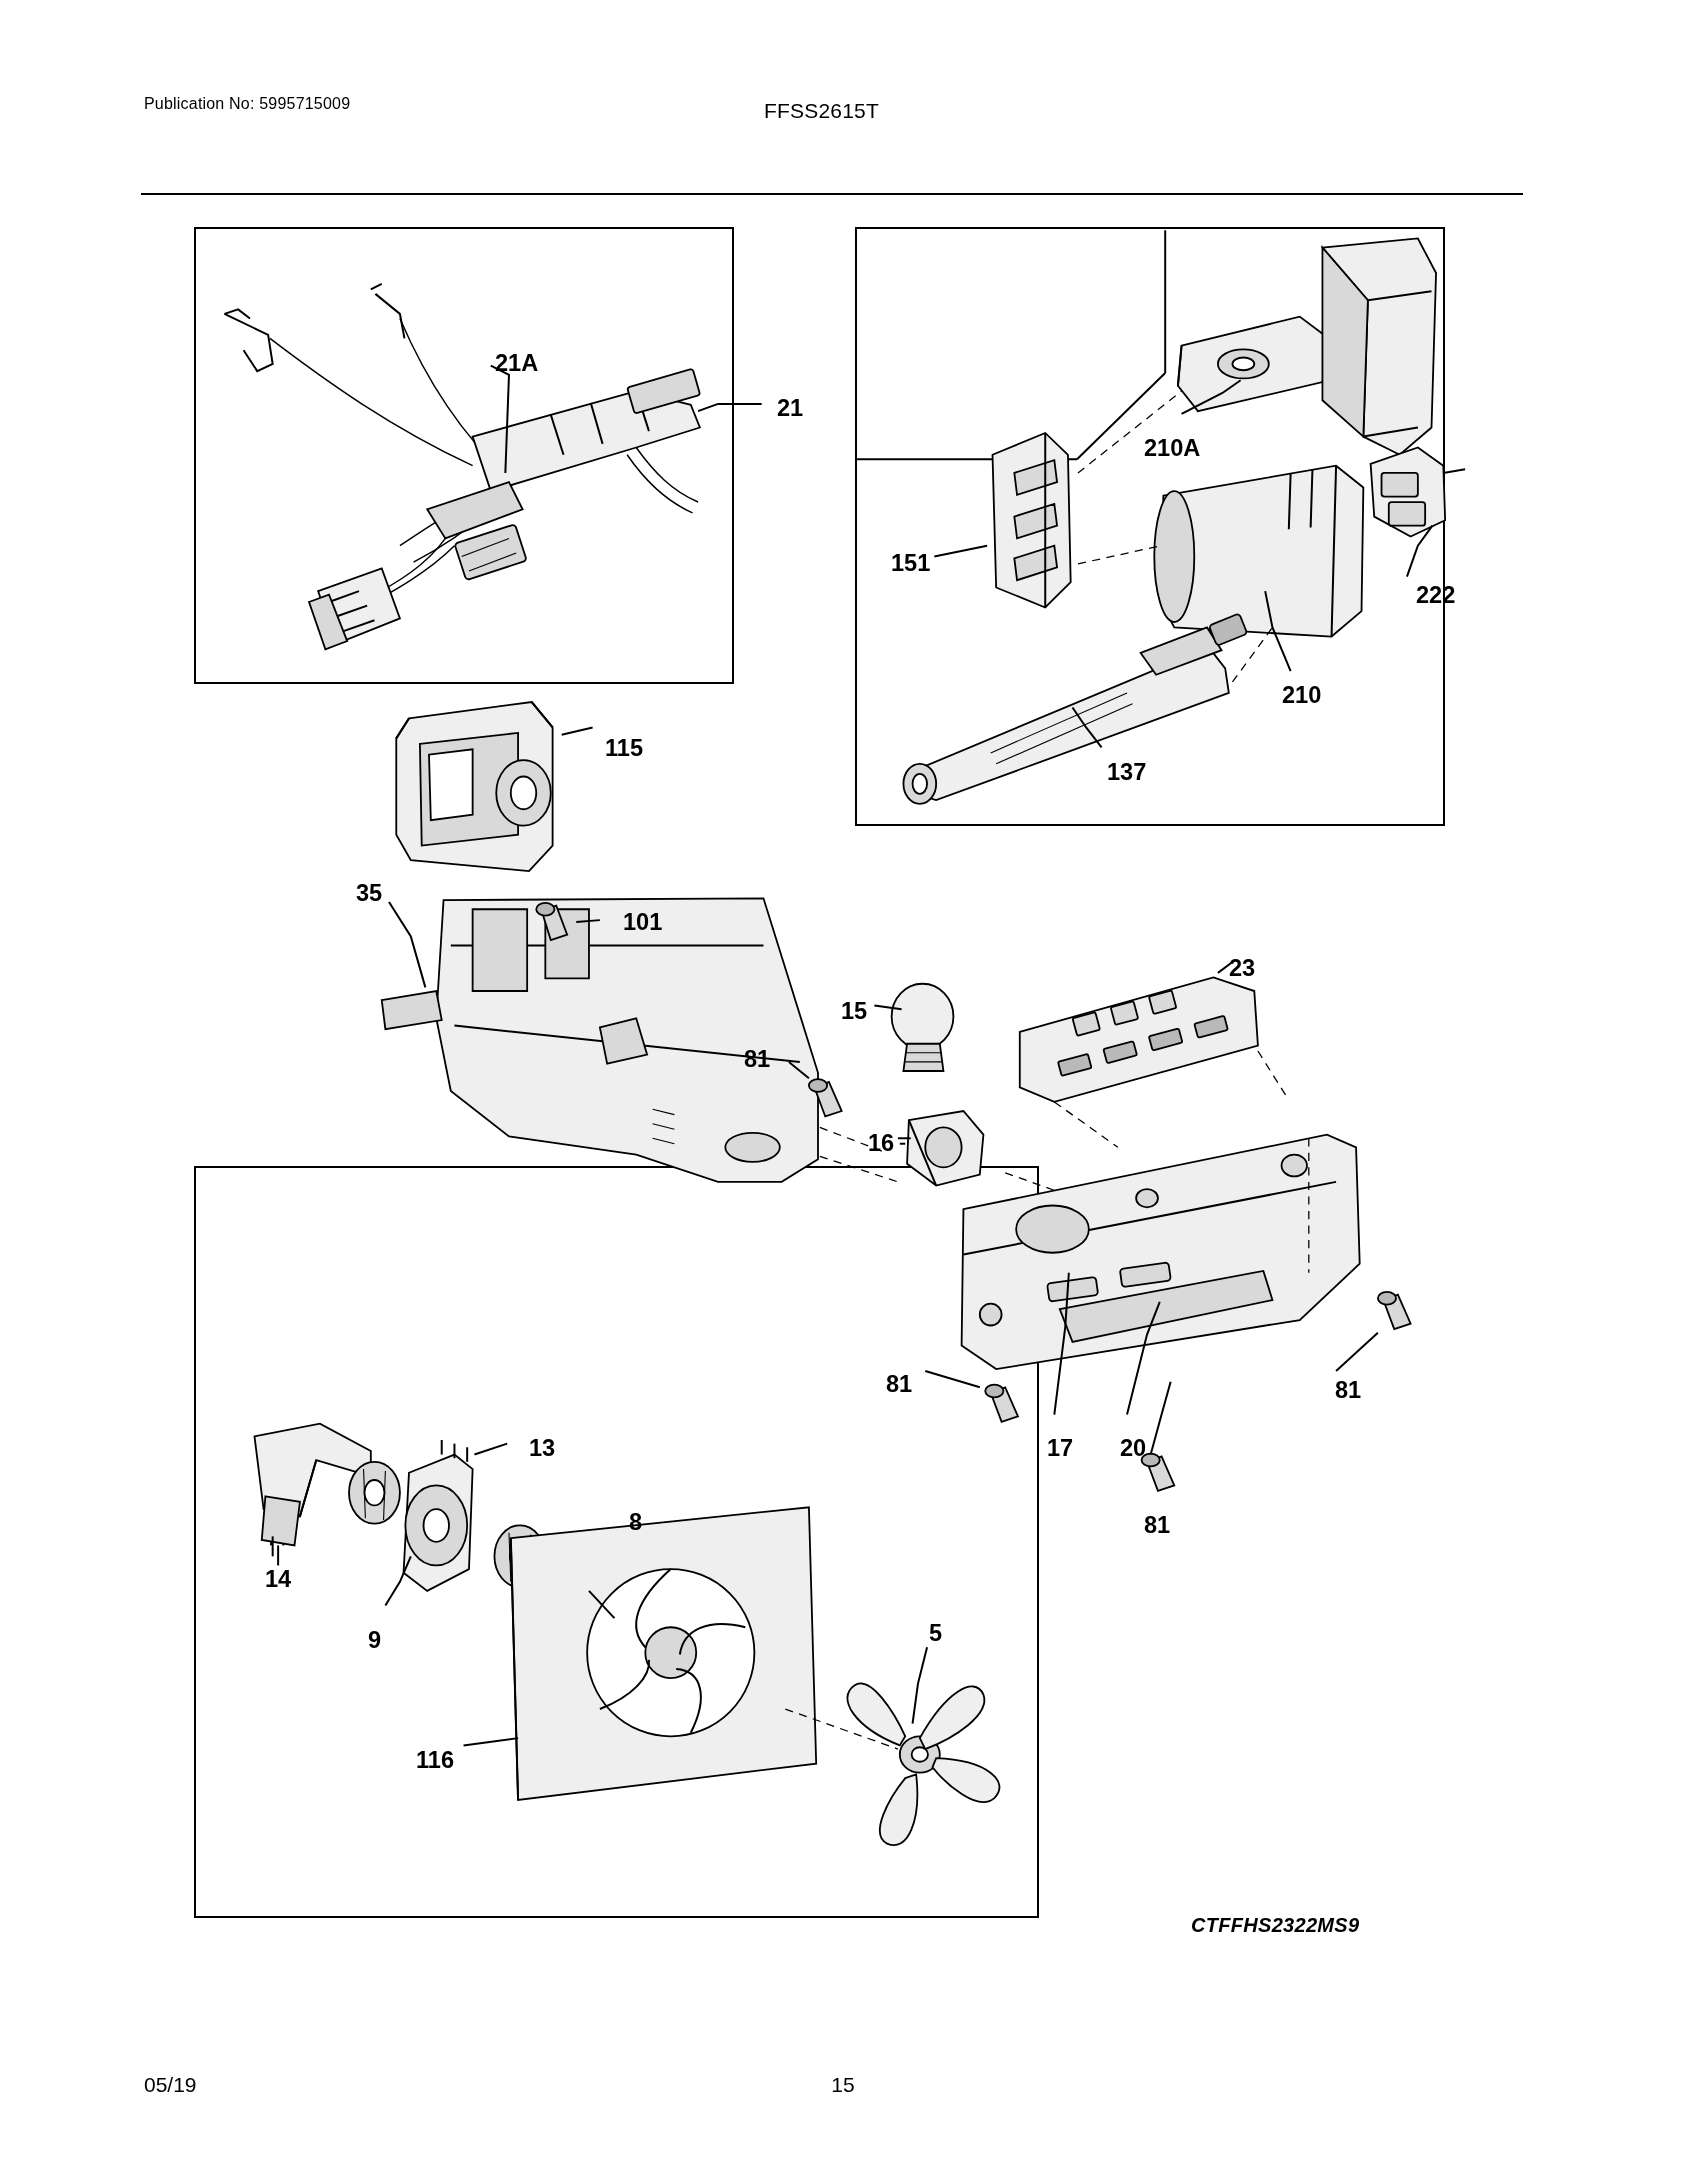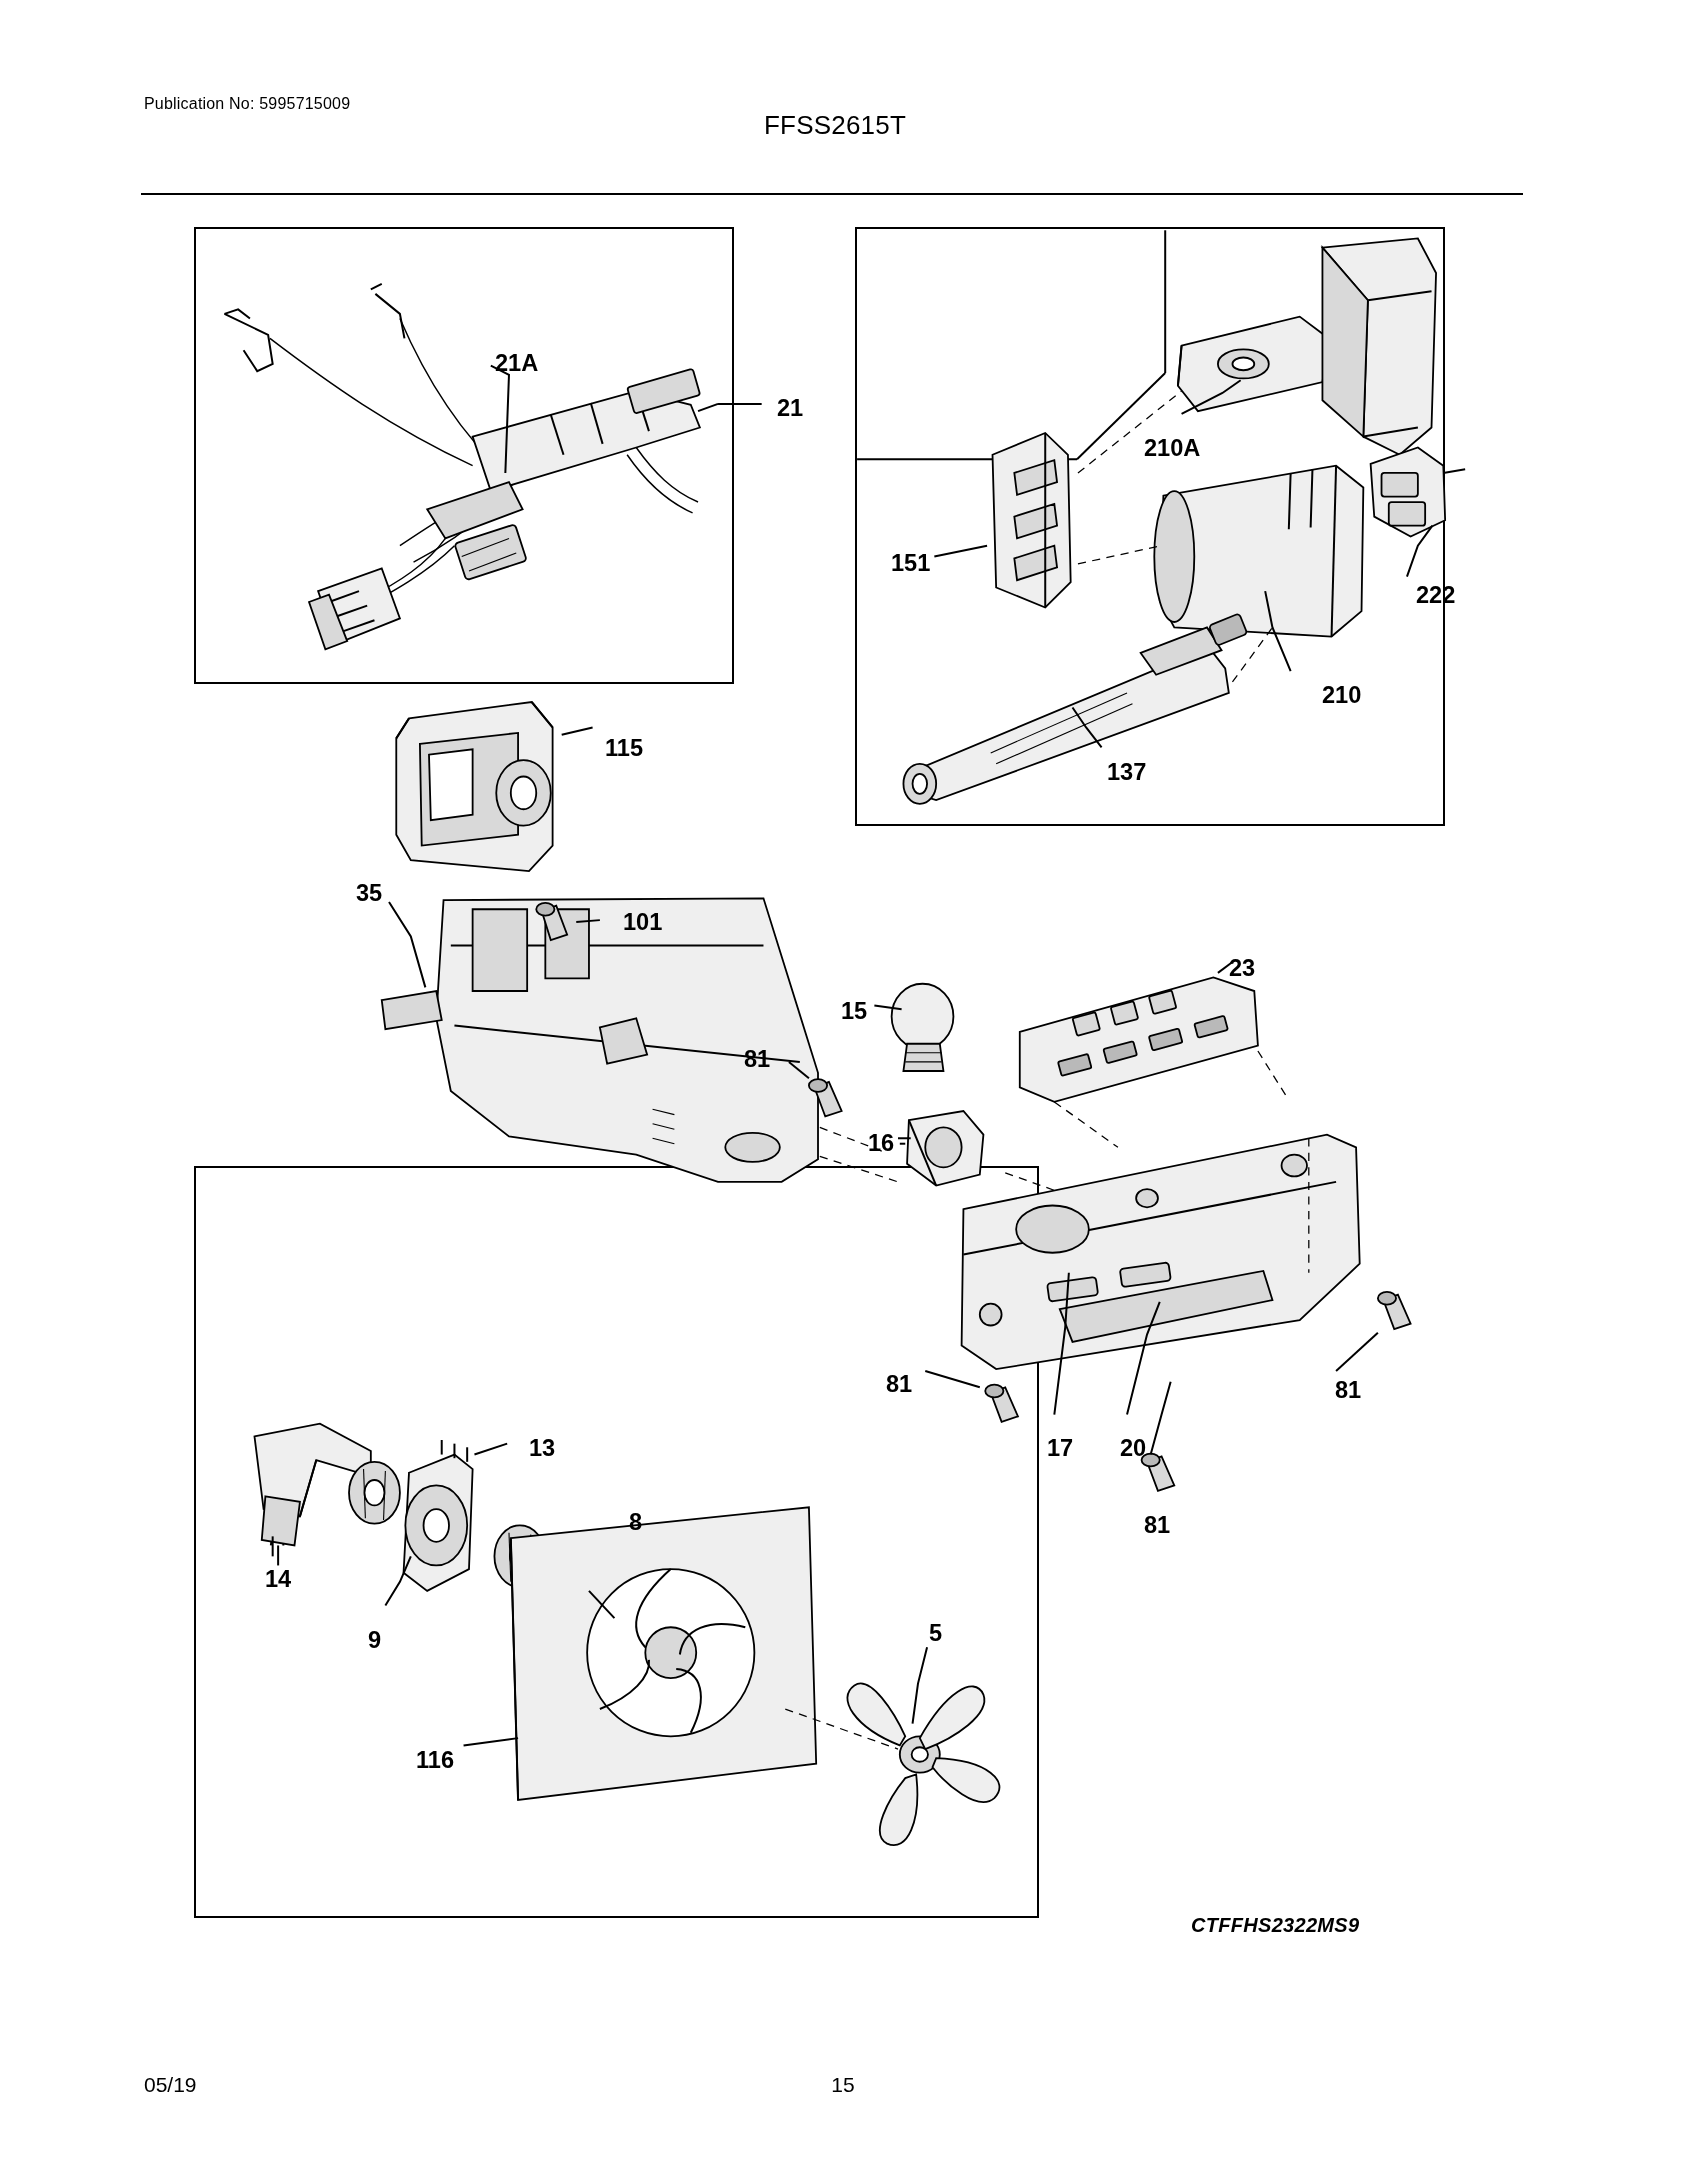--- a/index.html
+++ b/index.html
@@ -27,22 +27,22 @@
     left: 144px;
     top: 95px;
     font-size: 16px;
     letter-spacing: 0.2px;
     white-space: nowrap;
     text-align: right;
   }
   .hdr-model {
     position: absolute;
     left: 764px;
-    top: 110px;
-    font-size: 26px;
+    top: 99px;
+    font-size: 21px;
     letter-spacing: 0.2px;
     white-space: nowrap;
   }
   .page-title {
     position: absolute;
     left: 0;
     top: 156px;
     width: 1686px;
     text-align: center;
     font-size: 24.5px;
@@ -374,21 +374,21 @@
       <path class="dash" d="M864 1880 L988 1924"></path>
       <path class="ln" d="M1020 1812 L1010 1852 L1004 1896"></path>
     </g>
   </svg>
 
   <div class="lbl" style="left:495px; top:350px;">21A</div>
   <div class="lbl" style="left:777px; top:395px;">21</div>
   <div class="lbl" style="left:1144px; top:435px;">210A</div>
   <div class="lbl" style="left:891px; top:550px;">151</div>
   <div class="lbl" style="left:1416px; top:582px;">222</div>
-  <div class="lbl" style="left:1282px; top:682px;margin-left:40px;">210</div>
+  <div class="lbl" style="left:1282px; top:682px;">210</div>
   <div class="lbl" style="left:1107px; top:759px;">137</div>
   <div class="lbl" style="left:605px; top:735px;">115</div>
   <div class="lbl" style="left:356px; top:880px;">35</div>
   <div class="lbl" style="left:623px; top:909px;">101</div>
   <div class="lbl" style="left:1229px; top:955px;">23</div>
   <div class="lbl" style="left:841px; top:998px;">15</div>
   <div class="lbl" style="left:744px; top:1046px;">81</div>
   <div class="lbl" style="left:868px; top:1130px;">16</div>
   <div class="lbl" style="left:886px; top:1371px;">81</div>
   <div class="lbl" style="left:1335px; top:1377px;">81</div>

